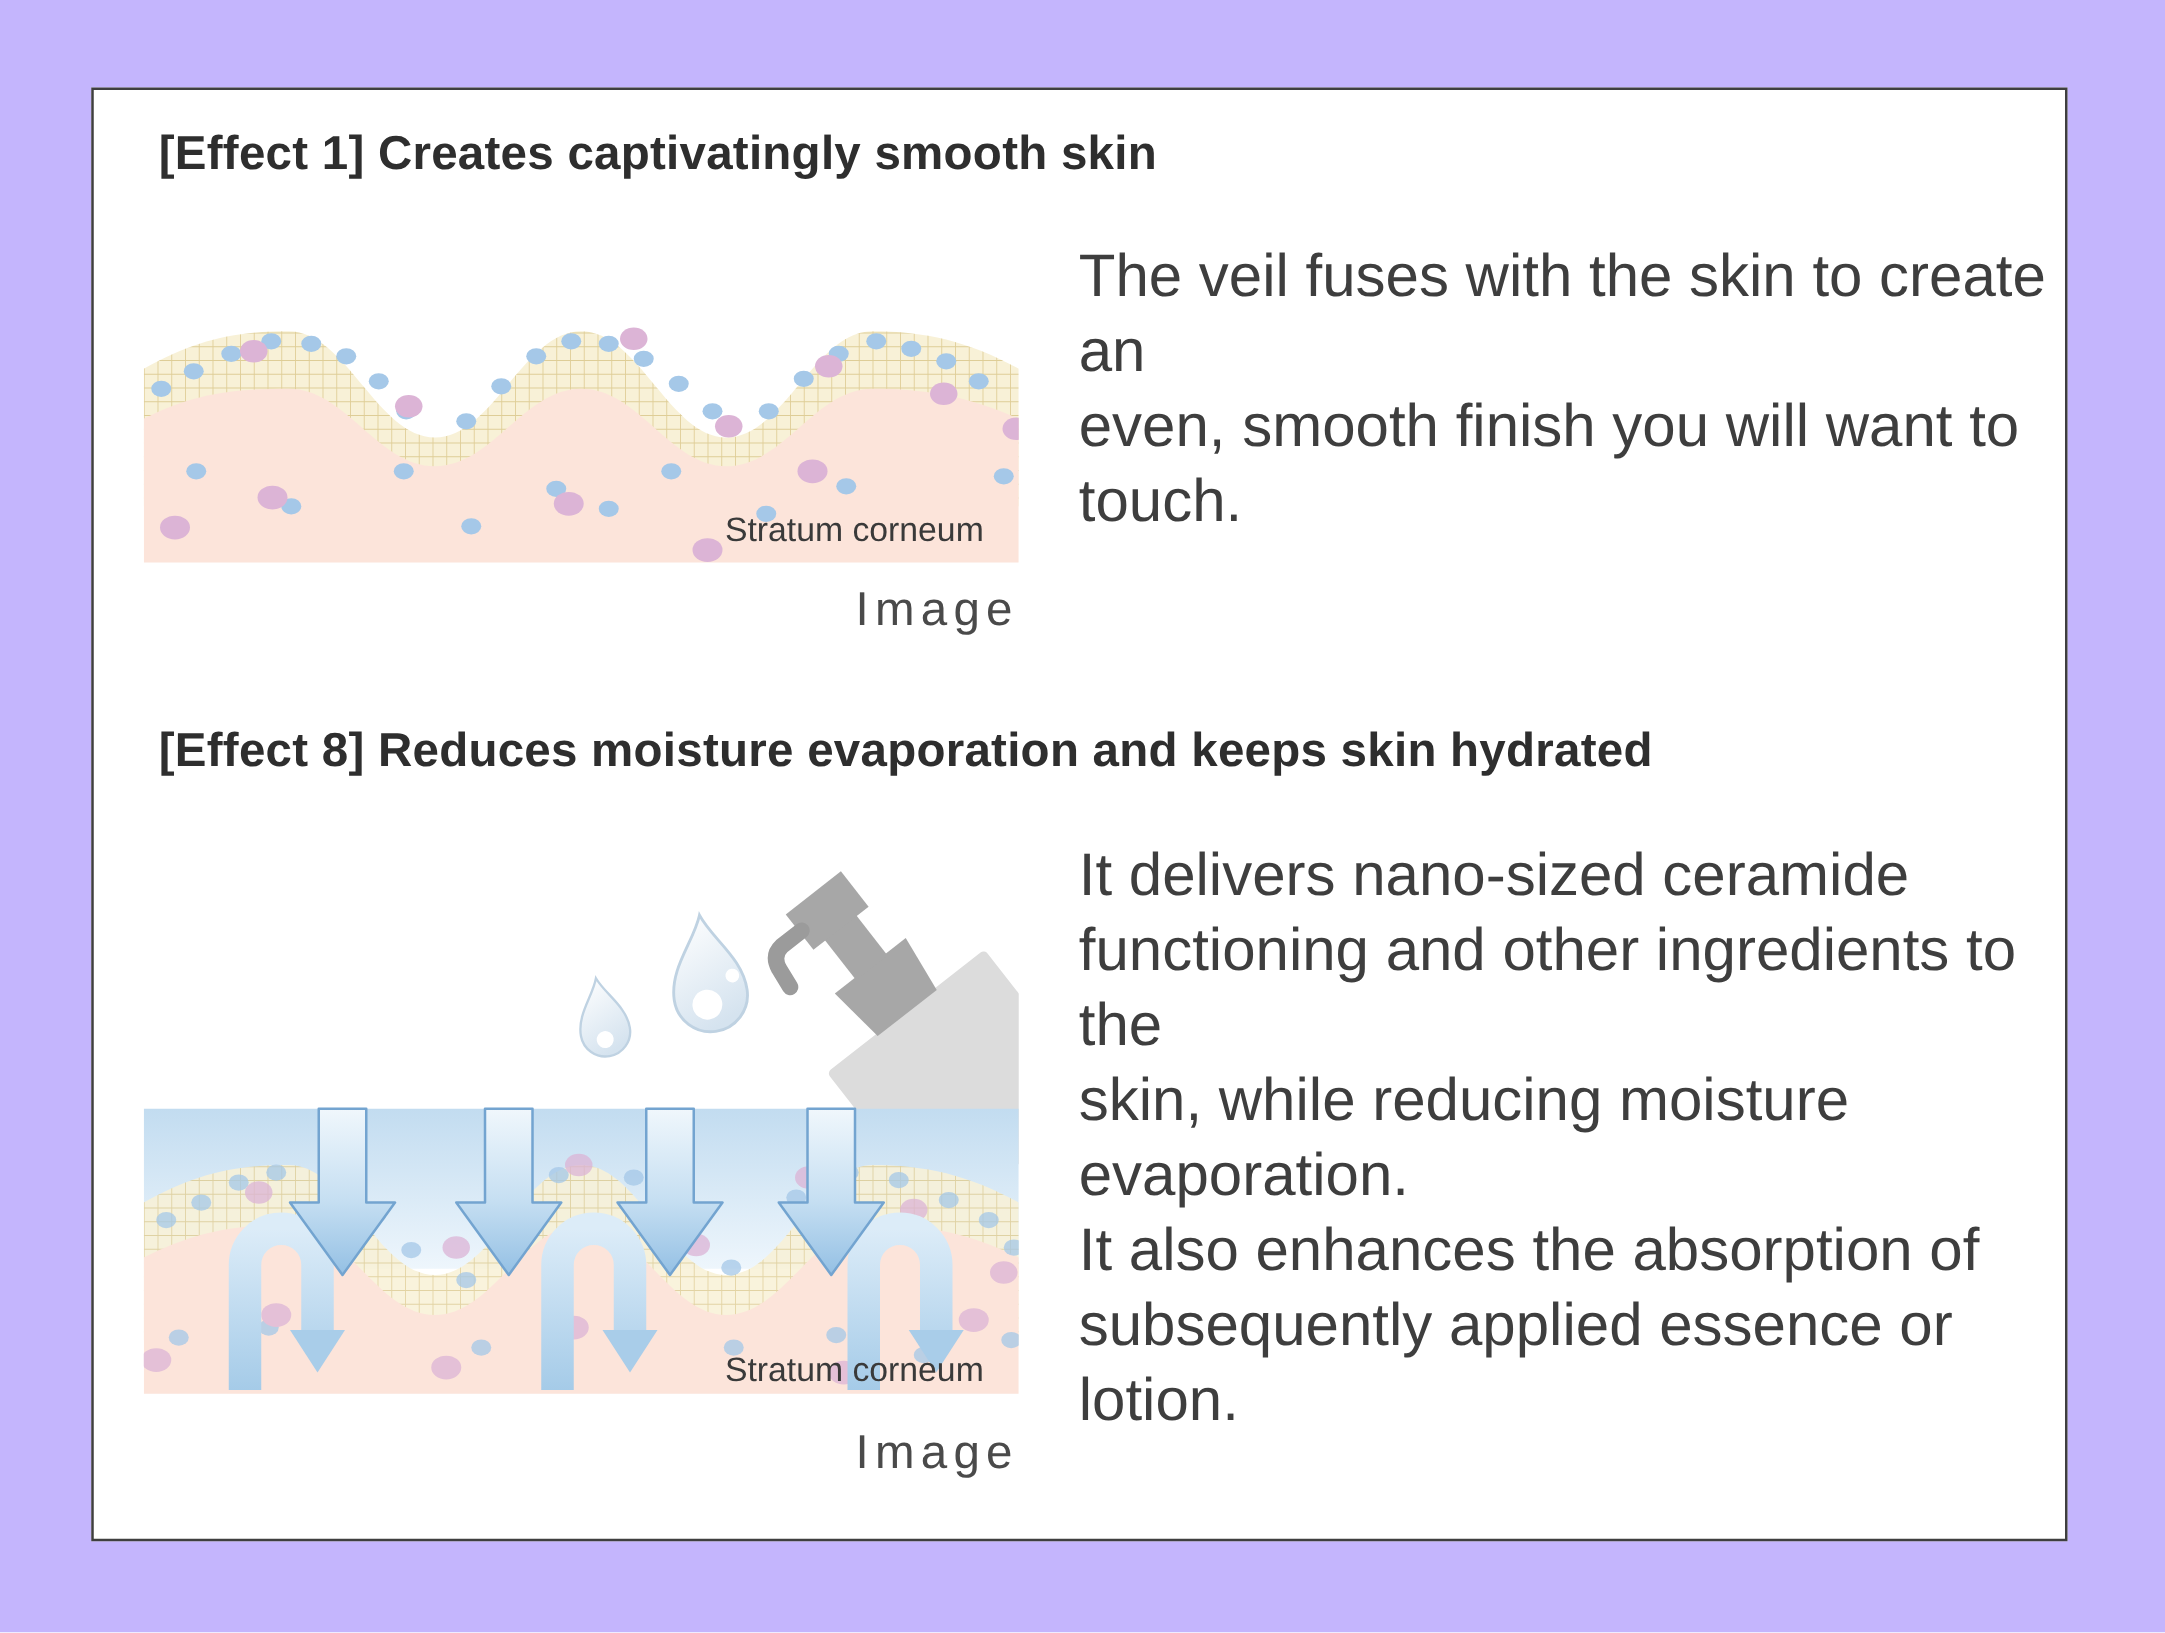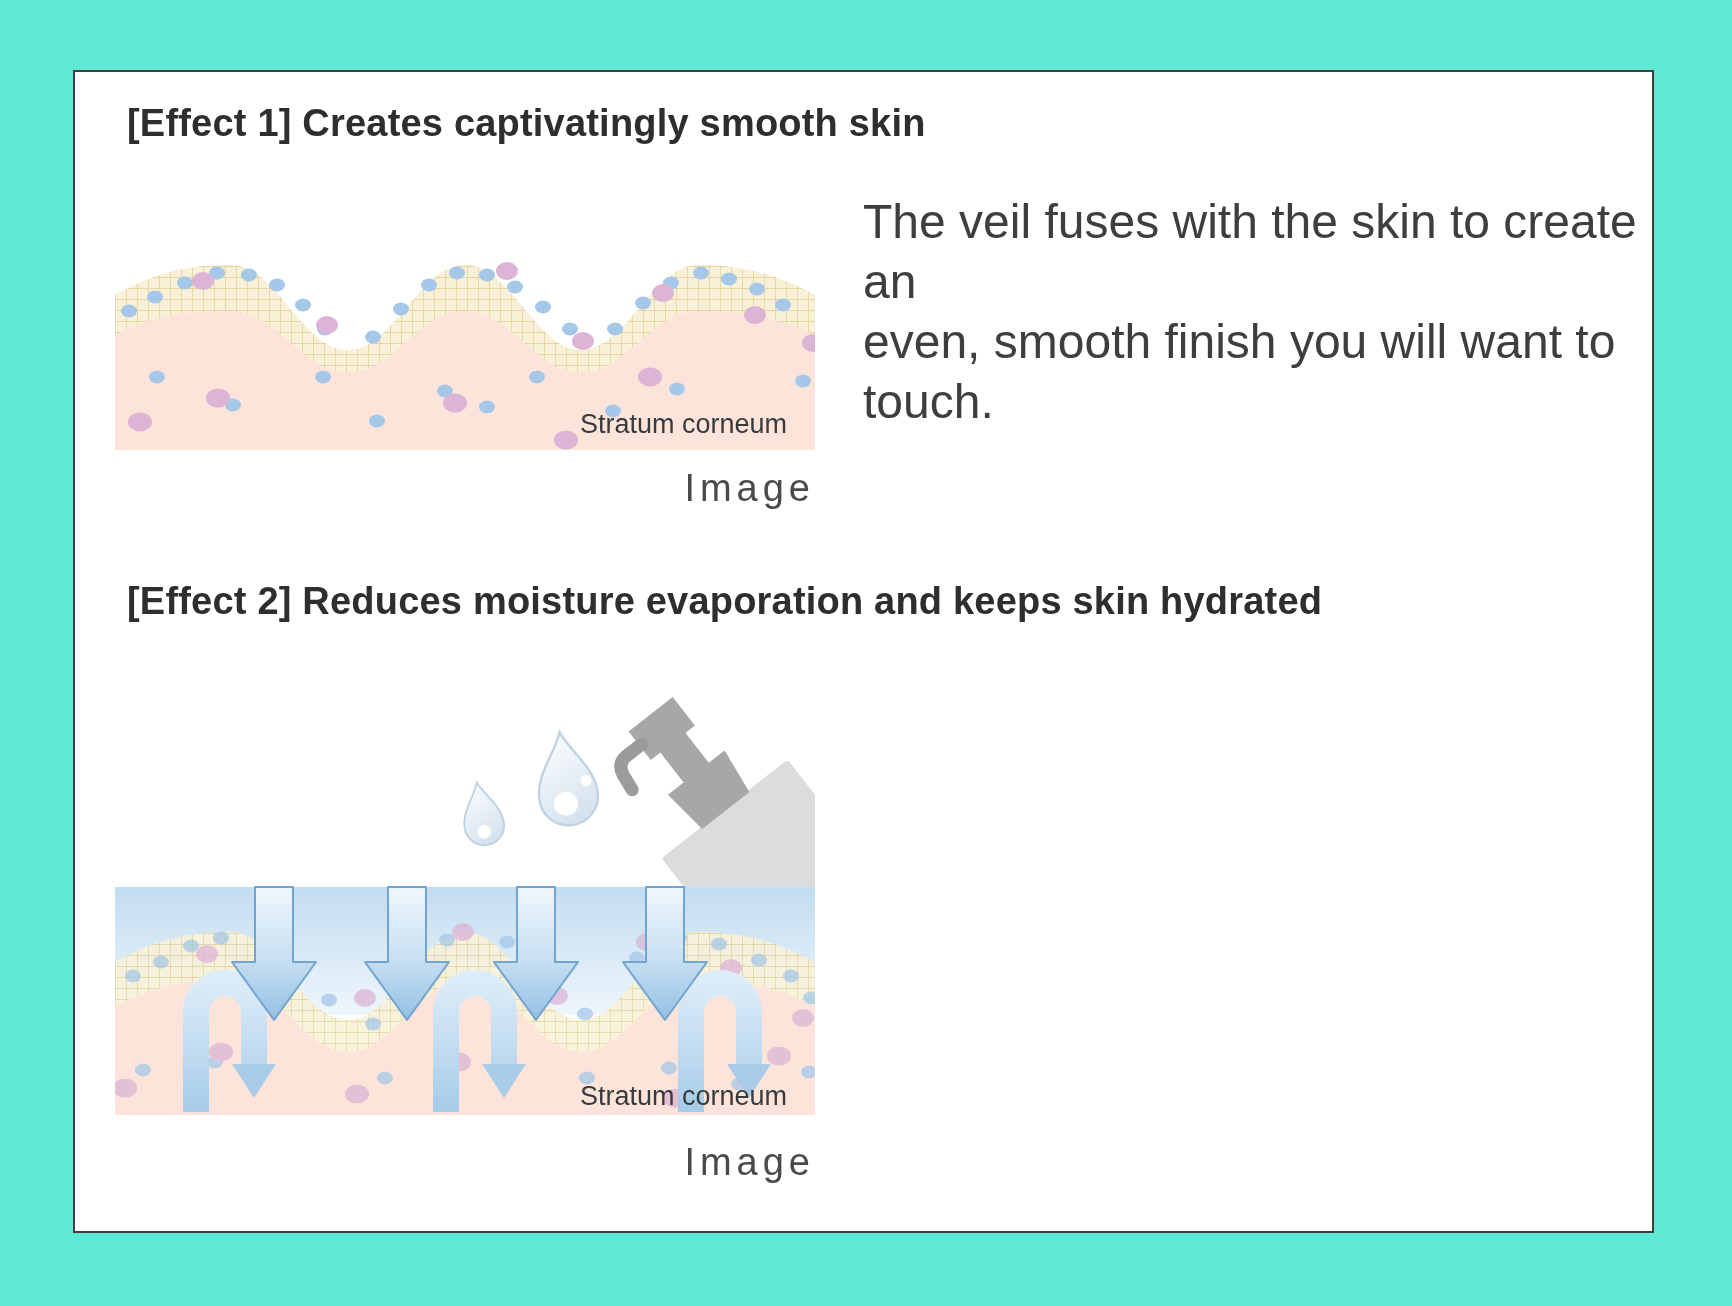--- a/index.html
+++ b/index.html
@@ -1,19 +1,19 @@
 <!DOCTYPE html>
 <html style="--border: #3f3f3f; --heading: #2e2e2e; --body: #3e3e3e; --caption: #4a4a4a;"><head>
 <meta charset="utf-8">
 <style>
   html,body{margin:0;padding:0;background:#ffffff;}
   .page{
     position:relative;
     width:1732px;height:1306px;
-    background:#5eead4;
+    background:#c4b5fd;
     font-family:"Liberation Sans", sans-serif;
     overflow:hidden;
   }
   .frame{
     position:absolute;
     left:73px;top:70px;
     width:1581px;height:1163px;
     border:2px solid var(--border,#3f3f3f);
     background:#ffffff;
     box-sizing:border-box;
@@ -141,22 +141,28 @@
       <ellipse cx="340" cy="148" rx="12" ry="9.5"></ellipse>
         <ellipse cx="535" cy="122" rx="12" ry="9.5"></ellipse>
       <ellipse cx="451" cy="185" rx="12" ry="9.5"></ellipse>
     </g>
 
     <text class="strat-label" x="672" y="178" text-anchor="end">Stratum corneum</text>
   </svg>
 
   <div class="figure-caption" id="caption-1">Image</div>
 
-  <div class="effect-heading" id="heading-2">[Effect 2] Reduces moisture evaporation and keeps skin hydrated</div>
-
+  <div class="effect-heading" id="heading-2">[Effect 8] Reduces moisture evaporation and keeps skin hydrated</div>
+
+  <div class="effect-description" id="description-2">It delivers nano-sized ceramide
+functioning and other ingredients to the
+skin, while reducing moisture
+evaporation.
+It also enhances the absorption of
+subsequently applied essence or lotion.</div>
 
   <svg class="figure" id="figure-2" width="700" height="440" viewBox="0 0 700 440" role="img">
     <defs>
       <pattern id="mesh2" width="11" height="11" patternUnits="userSpaceOnUse">
         <rect width="11" height="11" fill="#f8f1d7"></rect>
         <path d="M0,0H11M0,0V11" stroke="#dcc98f" stroke-width="1.4" opacity="0.9"></path>
       </pattern>
       <linearGradient id="gBand" x1="0" y1="0" x2="0" y2="1">
         <stop offset="0" stop-color="#c2dcf0"></stop>
         <stop offset="1" stop-color="#eef6fc"></stop>

